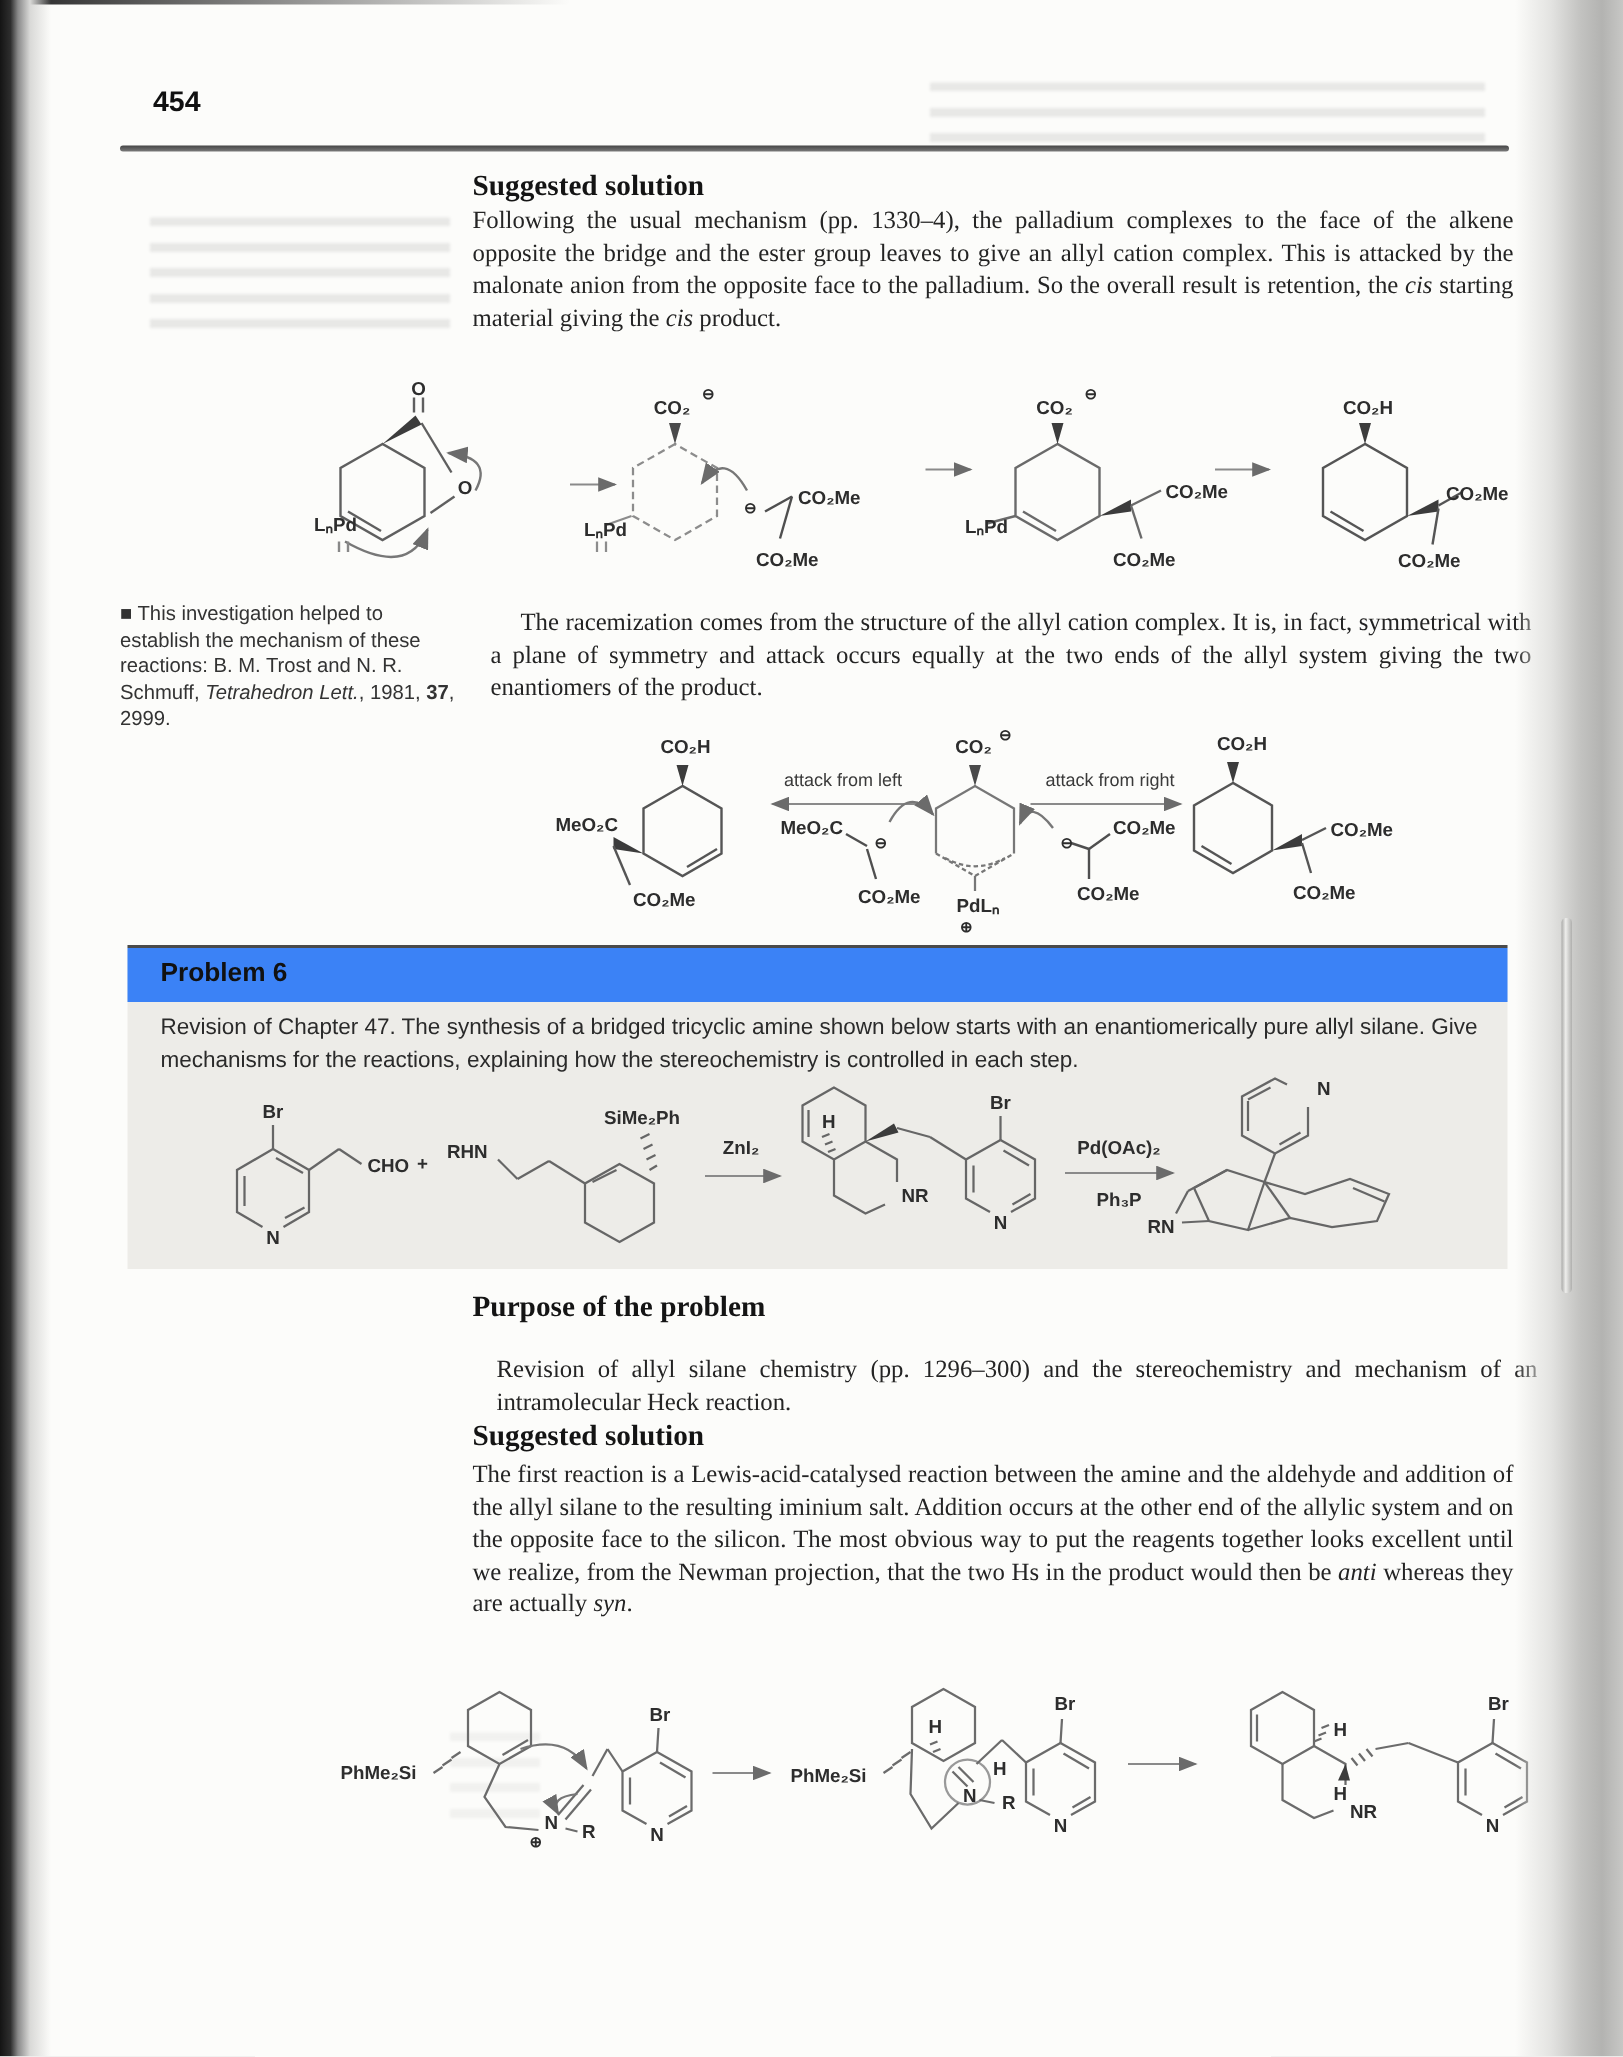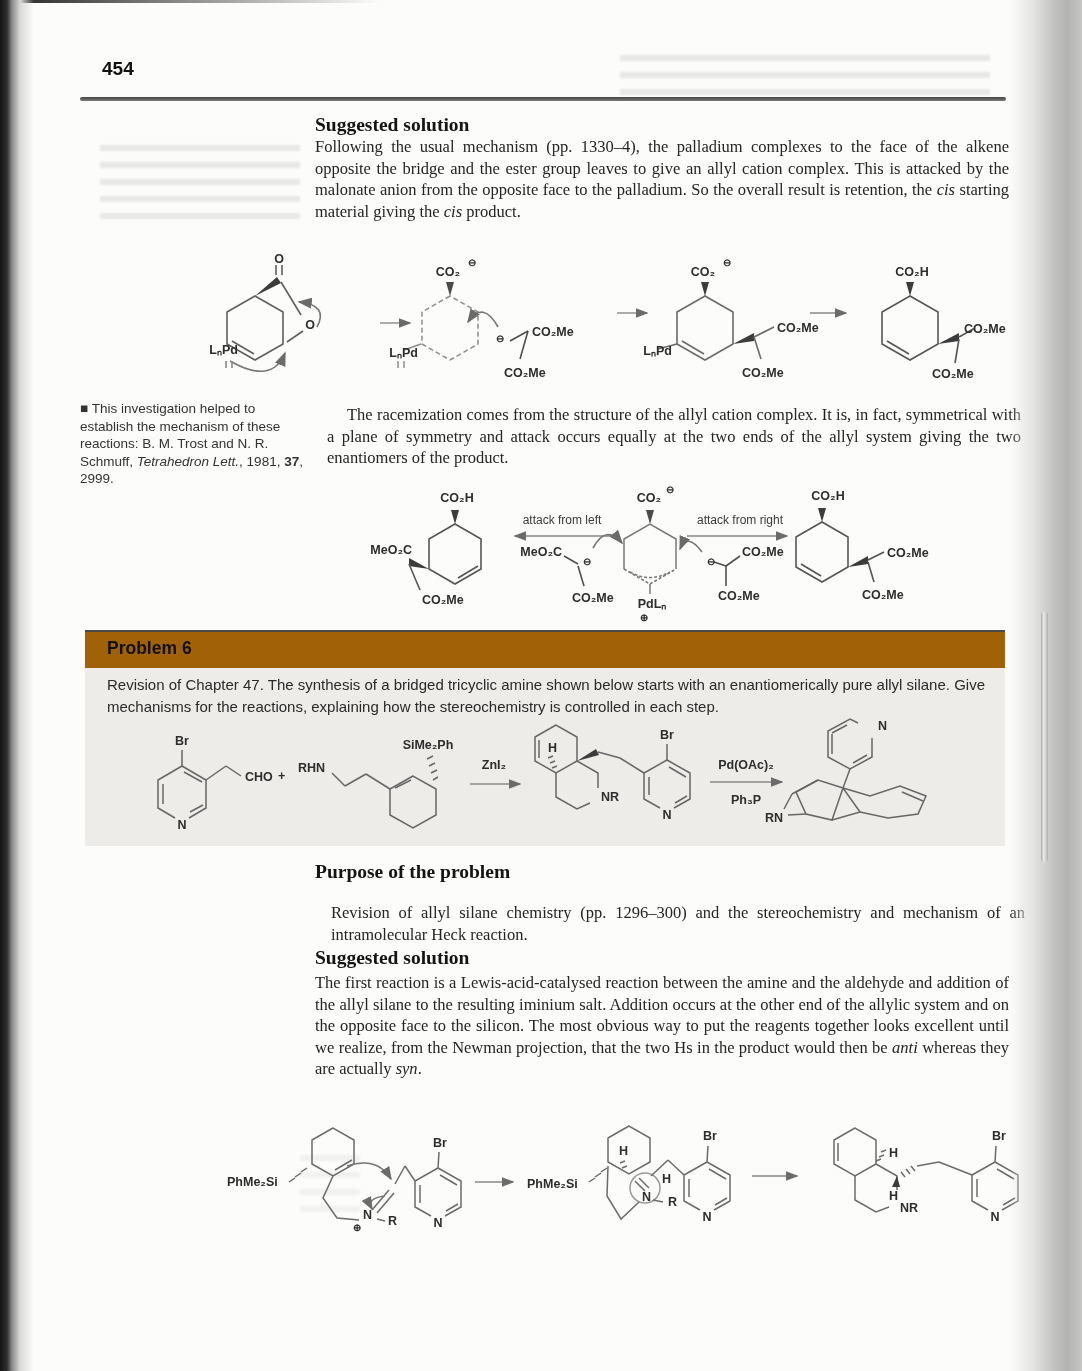--- a/index.html
+++ b/index.html
@@ -22,21 +22,21 @@
      background:linear-gradient(to bottom,#454545,#7a7a7a);border-radius:2px;}
   
   .h-serif{position:absolute;font-weight:bold;font-size:19.5px;color:#141414;font-family:"Liberation Serif",serif;}
   .para{position:absolute;width:694px;font-size:16.5px;line-height:21.6px;text-align:justify;color:#242424;}
   .indent{text-indent:20px;}
   .margin-note{position:absolute;left:80px;top:400px;width:228px;
      font-family:"Liberation Sans",sans-serif;font-size:13.5px;line-height:17.5px;color:#333;}
   
   .problem-box{position:absolute;left:85px;top:630px;width:920px;height:214px;
      background:#edece8;border-top:2px solid #4a4a4a;}
-  .problem-titleband{position:relative;width:100%;height:36px;background:#a16207;}
+  .problem-titleband{position:relative;width:100%;height:36px;background:#3b82f6;}
   .problem-title{position:absolute;left:22px;top:6px;font-family:"Liberation Sans",sans-serif;
      font-weight:bold;font-size:17.5px;color:#111;}
   .problem-body{position:absolute;left:22px;top:42px;width:878px;
      font-family:"Liberation Sans",sans-serif;font-size:15px;line-height:21.5px;color:#2a2a2a;text-align:justify;}
   
   .scheme{position:absolute;}
   svg text{font-family:"Liberation Sans",sans-serif;font-weight:bold;font-size:12.5px;fill:#2d2d2d;}
   svg text.charge{font-size:10px;font-weight:bold;}
   svg text.note{font-weight:normal;font-size:12px;fill:#3a3a3a;}
   svg text.atom{font-size:12.5px;}

